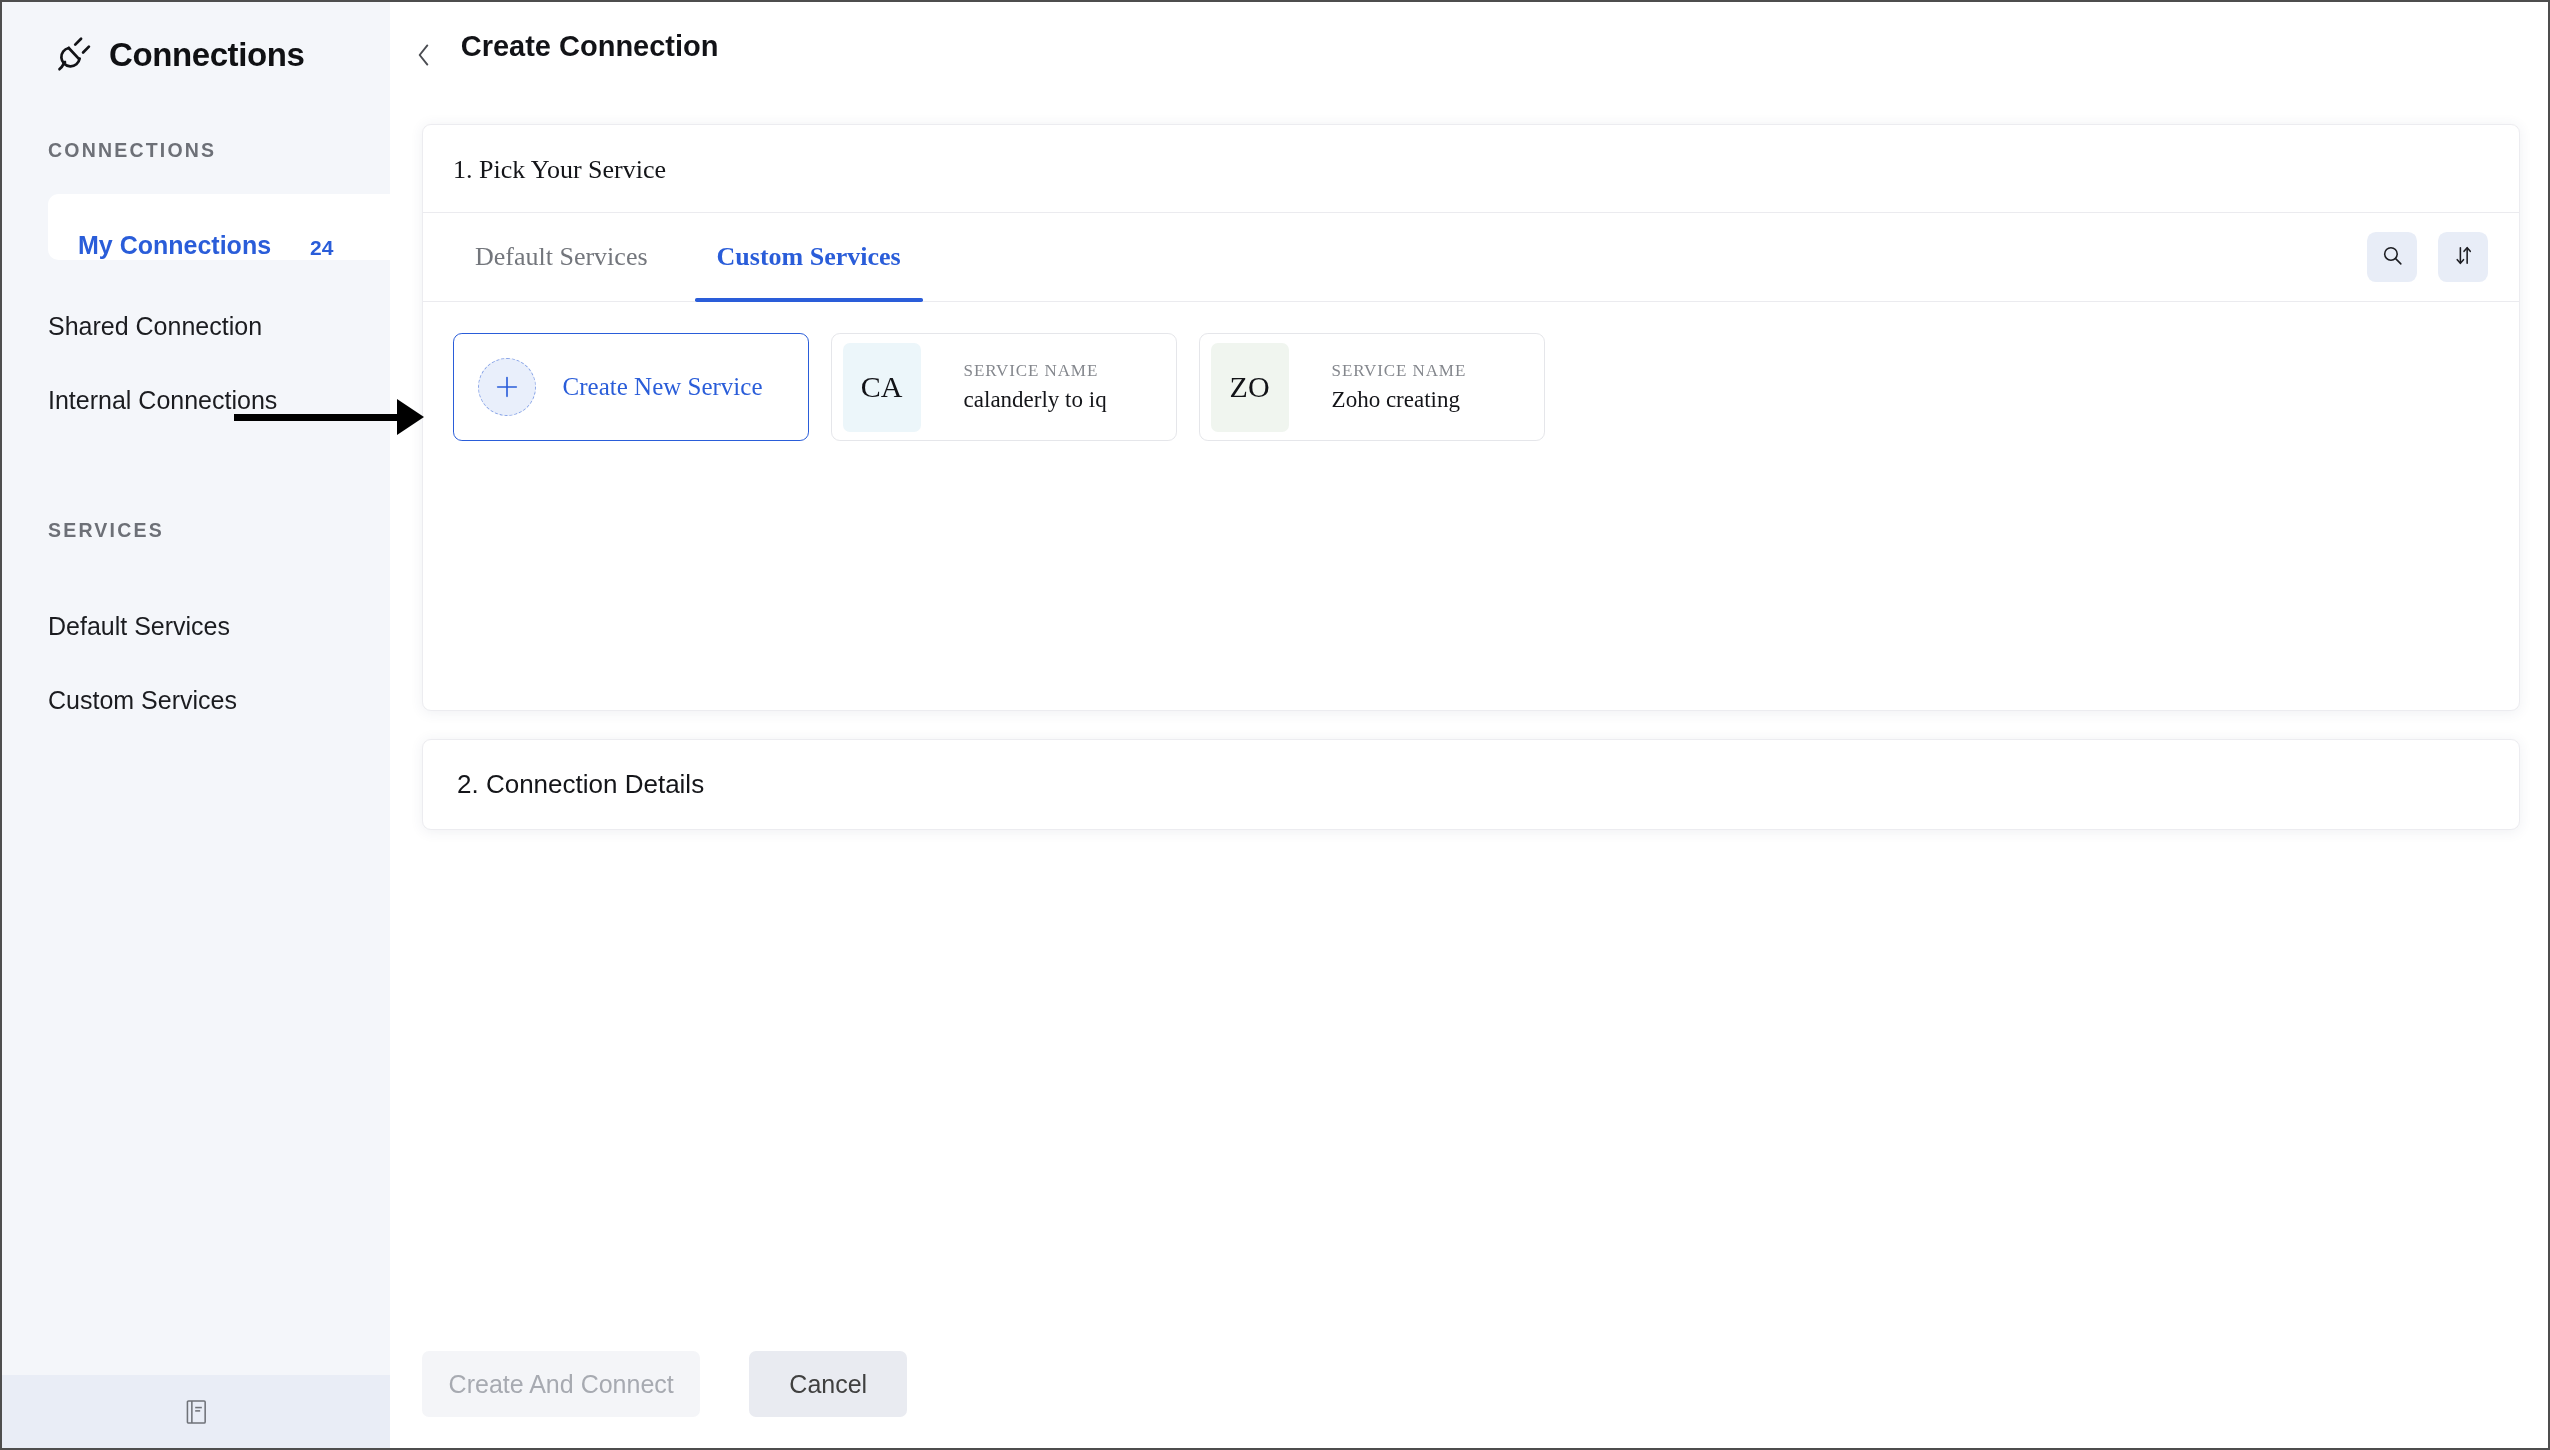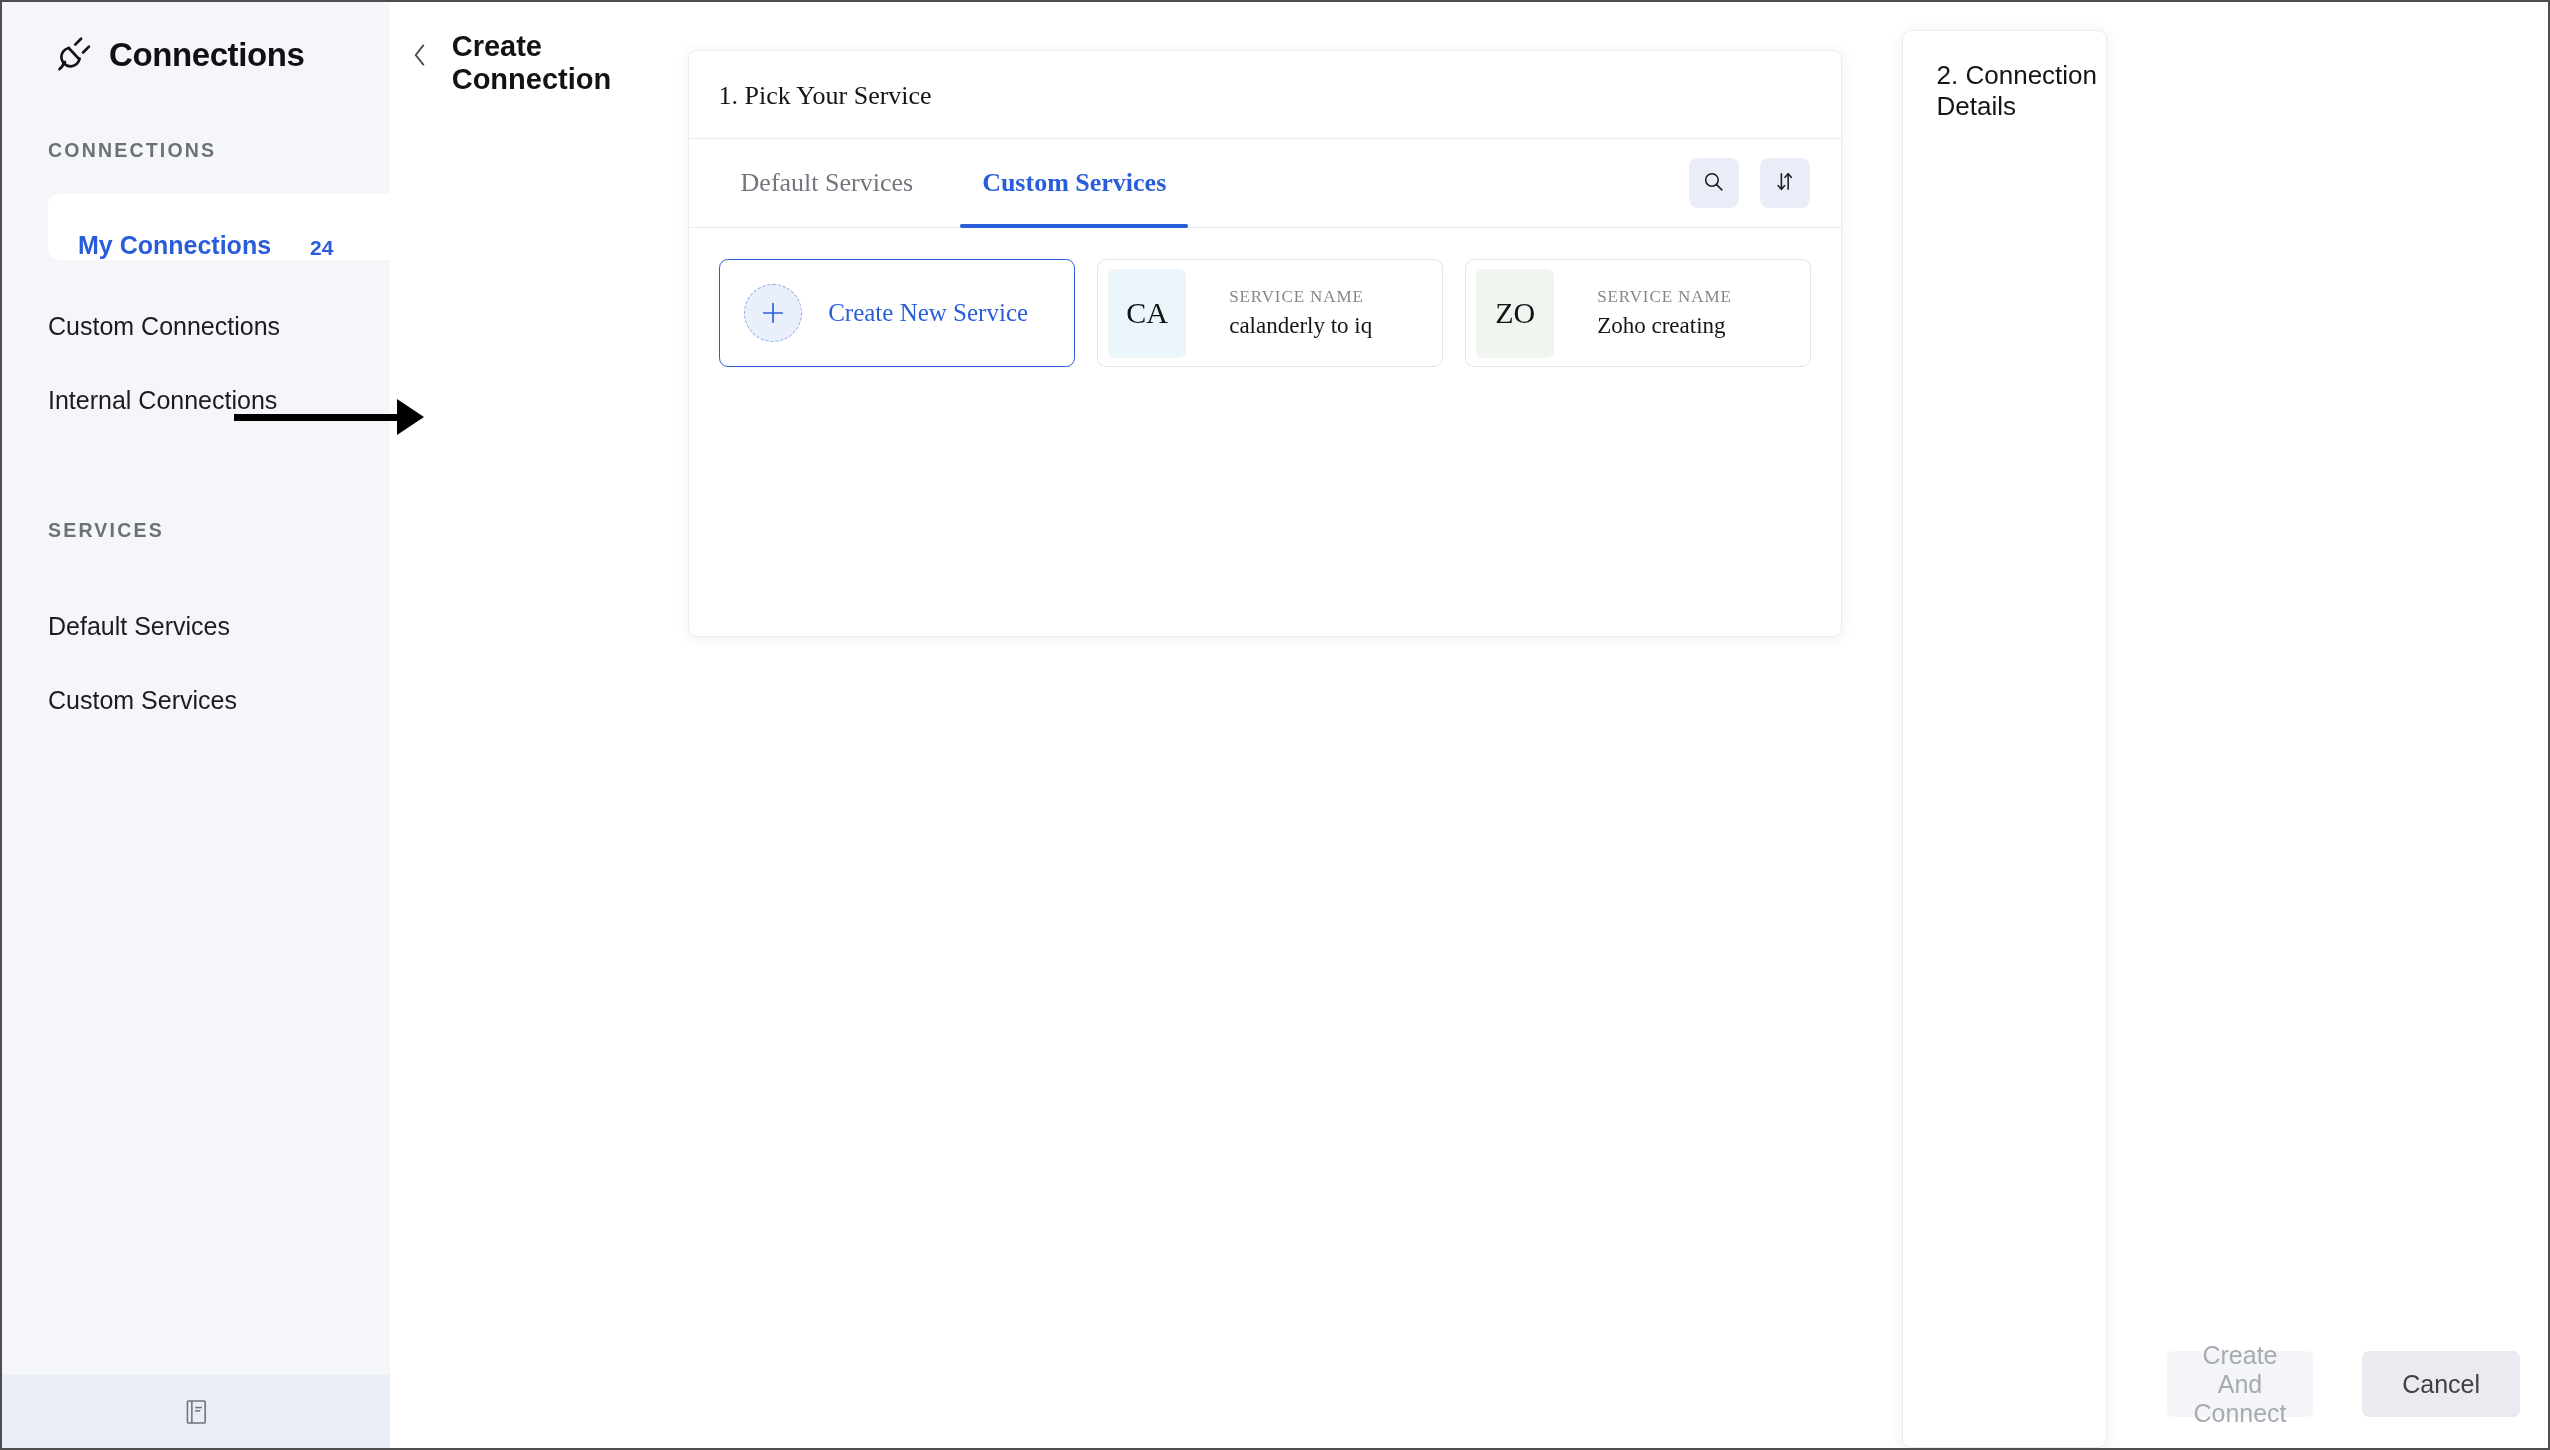--- a/index.html
+++ b/index.html
@@ -38,21 +38,21 @@
     font-weight:700; color:#2a5dd9;
   }
   .nav-count { margin-left:39px; font-weight:700; color:#2a5dd9; font-size:21px; }
   .sidebar-footer {
     margin-top:auto; height:73px; background:#e9edf6;
     display:flex; align-items:center; justify-content:center;
   }
   .sidebar-footer svg { width:26.6px; height:30px; display:block; }
 
   
-  .main { flex:1; display:flex; flex-direction:row; min-width:0; }
+  .main { flex:1; display:flex; flex-direction:column; min-width:0; }
   .page-header { display:flex; align-items:flex-start; gap:21px; margin:28px 35px 0 17.7px; }
   .back-btn { margin-top:7px; width:32px; height:39px; display:flex; align-items:center; justify-content:center; cursor:pointer; background:none; border:none; }
   .back-btn svg { width:23px; height:32px; }
   .page-title { font-size:29px; font-weight:700; color:#121317; }
   .page-subtitle { margin-top:11.5px; font-size:23px; color:#595c62; }
 
   .panel {
     background:#ffffff; border:0.9px solid #ececf0; border-radius:8.9px;
     box-shadow:0 1.8px 12.4px rgba(55,65,100,0.08);
     margin:0 28px 0 32px;
@@ -149,21 +149,21 @@
     </div>
 
     <div class="side-label">CONNECTIONS</div>
 
     <nav class="nav">
       <div class="nav-item active">
         <span>My Connections</span>
         <span class="nav-count">24</span>
       </div>
       <div class="nav-item">
-        <span>Custom Connections</span>
+        <span>Shared Connection</span>
       </div>
       <div class="nav-item">
         <span>Internal Connections</span>
       </div>
     </nav>
 
     <div class="side-label services">SERVICES</div>
 
     <nav class="nav2">
       <div class="nav-item">

